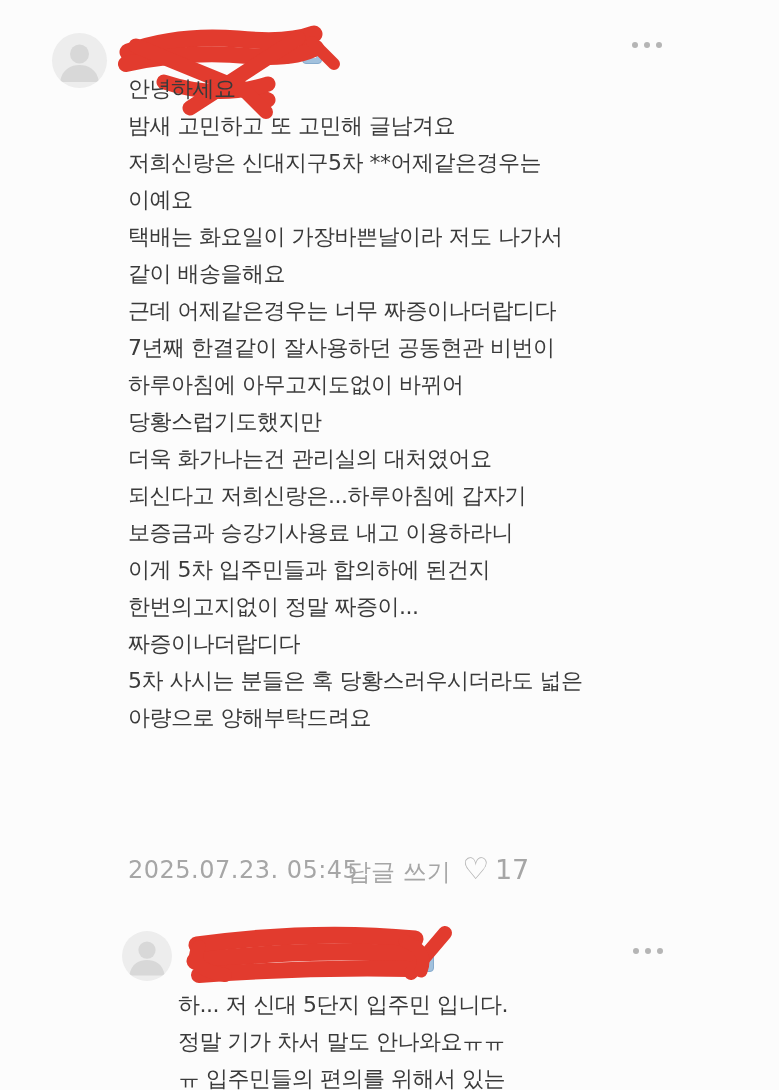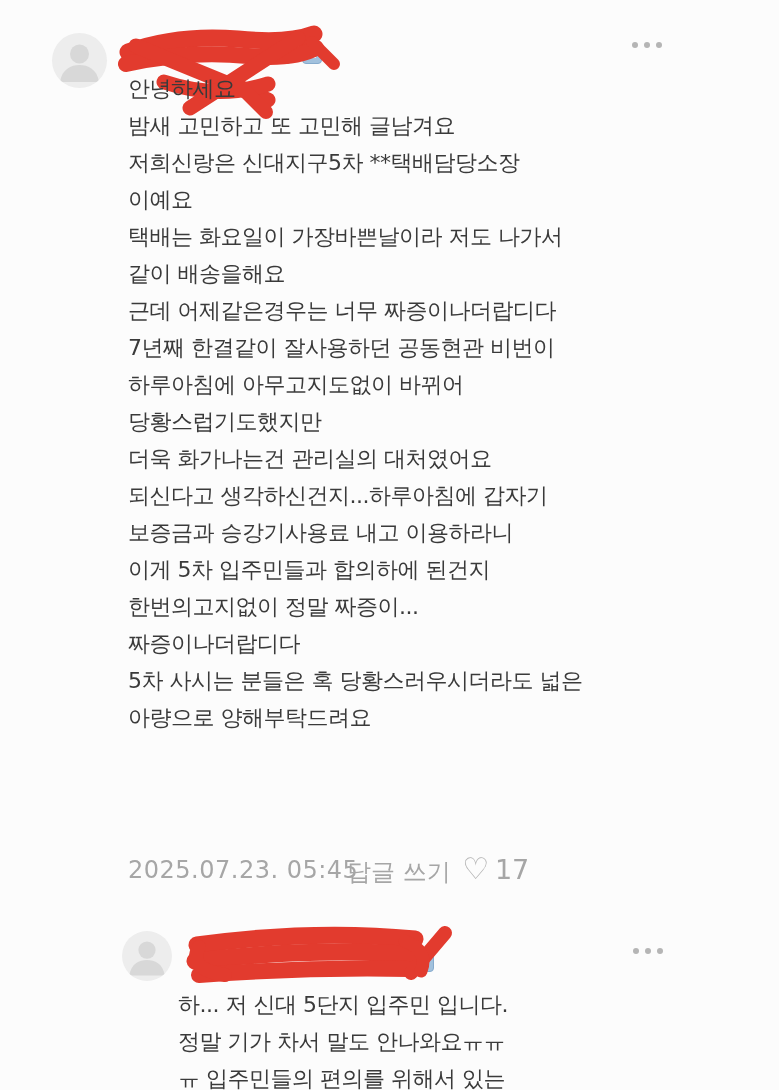--- a/index.html
+++ b/index.html
@@ -72,30 +72,30 @@
 
     <div class="dots" style="left:632px;top:42px;">
       <i></i>
         <i></i>
         <i></i>
     </div>
 
     <div class="ctext" style="left:128px;top:70px;width:560px;">
         <div class="tline">안녕하세요</div>
         <div class="tline">밤새 고민하고 또 고민해 글남겨요</div>
-        <div class="tline">저희신랑은 신대지구5차 **택배담당소장</div>
+        <div class="tline">저희신랑은 신대지구5차 **어제같은경우는</div>
         <div class="tline">이예요</div>
         <div class="tline">택배는 화요일이 가장바쁜날이라 저도 나가서</div>
         <div class="tline">같이 배송을해요</div>
         <div class="tline">근데 어제같은경우는 너무 짜증이나더랍디다</div>
         <div class="tline">7년째 한결같이 잘사용하던 공동현관 비번이</div>
         <div class="tline">하루아침에 아무고지도없이 바뀌어</div>
         <div class="tline">당황스럽기도했지만</div>
         <div class="tline">더욱 화가나는건 관리실의 대처였어요</div>
-        <div class="tline">되신다고 생각하신건지...하루아침에 갑자기</div>
+        <div class="tline">되신다고 저희신랑은...하루아침에 갑자기</div>
         <div class="tline">보증금과 승강기사용료 내고 이용하라니</div>
         <div class="tline">이게 5차 입주민들과 합의하에 된건지</div>
         <div class="tline">한번의고지없이 정말 짜증이...</div>
         <div class="tline">짜증이나더랍디다</div>
         <div class="tline">5차 사시는 분들은 혹 당황스러우시더라도 넓은</div>
         <div class="tline">아량으로 양해부탁드려요</div>
       </div>
 
     <div class="footer">
       <span class="date">2025.07.23. 05:45</span>

